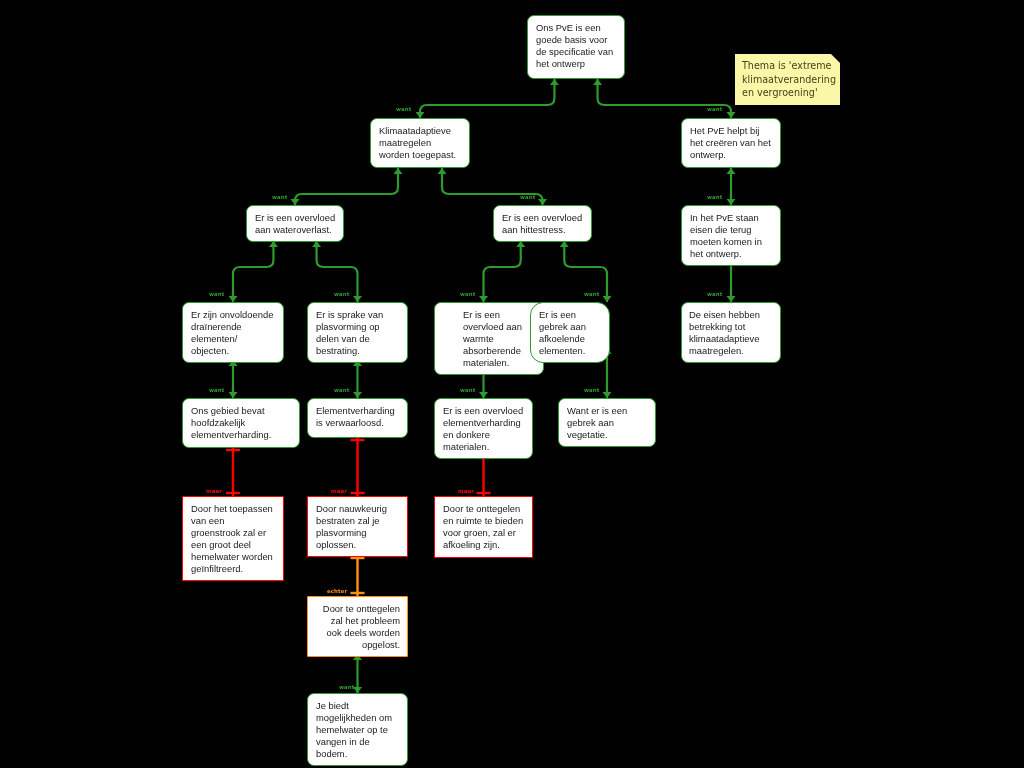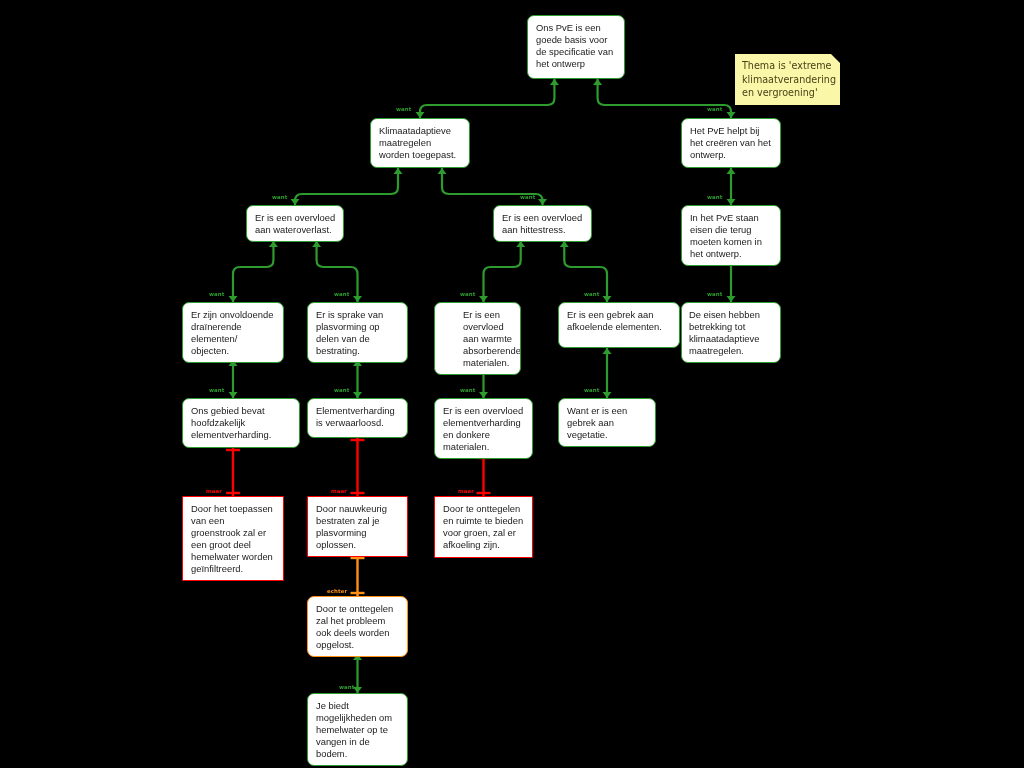--- a/index.html
+++ b/index.html
@@ -36,21 +36,22 @@
   .node.reason {
     border: 1.6px solid #2e9b2e;
     border-radius: 7px;
   }
   .node.objection {
     border: 1.8px solid #ff0000;
     border-radius: 1px;
   }
   .node.rebuttal {
     border: 1.8px solid #ff9015;
-    border-radius: 7px;
+    border-radius: 1px;
+    text-align: right;
   }
   .note {
     position: absolute;
     background: #fbf7a8;
     color: #4a4118;
     font-size: 9.6px;
     line-height: 13.6px;
     padding: 5px 7px 5px 7px;
     z-index: 6;
     border: none;
@@ -181,22 +182,22 @@
 
   <div id="nodes">
       <div class="node reason" style="left: 527px; top: 15px; width: 98px; min-height: 64px;"><span>Ons PvE is een goede basis voor de specificatie van het ontwerp</span></div>
       <div class="node reason" style="left: 370px; top: 118px; width: 100px; min-height: 50px;"><span>Klimaatadaptieve maatregelen worden toegepast.</span></div>
       <div class="node reason" style="left: 681px; top: 118px; width: 100px; min-height: 50px;"><span>Het PvE helpt bij het creëren van het ontwerp.</span></div>
       <div class="node reason" style="left: 246px; top: 205px; width: 98px; min-height: 36px;"><span>Er is een overvloed aan wateroverlast.</span></div>
       <div class="node reason" style="left: 493px; top: 205px; width: 99px; min-height: 36px;"><span>Er is een overvloed aan hittestress.</span></div>
       <div class="node reason" style="left: 681px; top: 205px; width: 100px; min-height: 54px;"><span>In het PvE staan eisen die terug moeten komen in het ontwerp.</span></div>
       <div class="node reason" style="left: 182px; top: 302px; width: 102px; min-height: 58px;"><span>Er zijn onvoldoende draïnerende elementen/ objecten.</span></div>
       <div class="node reason" style="left: 307px; top: 302px; width: 101px; min-height: 58px;"><span>Er is sprake van plasvorming op delen van de bestrating.</span></div>
-      <div class="node reason" style="left: 434px; top: 302px; width: 87px; min-height: 58px; padding-left: 28px;"><span>Er is een overvloed aan warmte absorberende materialen.</span></div>
-      <div class="node reason" style="left: 558px; top: 302px; width: 122px; min-height: 46px;"><span>Er is een gebrek aan afkoelende elementen.</span></div>
+      <div class="node reason" style="left: 434px; top: 302px; width: 110px; min-height: 58px; padding-left: 28px;"><span>Er is een overvloed aan warmte absorberende materialen.</span></div>
+      <div class="node reason" style="left: 530px; top: 302px; width: 80px; min-height: 46px; border-radius: 13px;"><span>Er is een gebrek aan afkoelende elementen.</span></div>
       <div class="node reason" style="left: 681px; top: 302px; width: 100px; min-height: 58px; padding-left: 7px;"><span>De eisen hebben betrekking tot klimaatadaptieve maatregelen.</span></div>
       <div class="node reason" style="left: 182px; top: 398px; width: 118px; min-height: 50px;"><span>Ons gebied bevat hoofdzakelijk elementverharding.</span></div>
       <div class="node reason" style="left: 307px; top: 398px; width: 101px; min-height: 40px;"><span>Elementverharding is verwaarloosd.</span></div>
       <div class="node reason" style="left: 434px; top: 398px; width: 99px; min-height: 58px;"><span>Er is een overvloed elementverharding en donkere materialen.</span></div>
       <div class="node reason" style="left: 558px; top: 398px; width: 98px; min-height: 46px;"><span>Want er is een gebrek aan vegetatie.</span></div>
       <div class="node objection" style="left: 182px; top: 496px; width: 102px; min-height: 84px;"><span>Door het toepassen van een groenstrook zal er een groot deel hemelwater worden geïnfiltreerd.</span></div>
       <div class="node objection" style="left: 307px; top: 496px; width: 101px; min-height: 60px;"><span>Door nauwkeurig bestraten zal je plasvorming oplossen.</span></div>
       <div class="node objection" style="left: 434px; top: 496px; width: 99px; min-height: 62px;"><span>Door te onttegelen en ruimte te bieden voor groen, zal er afkoeling zijn.</span></div>
       <div class="node rebuttal" style="left: 307px; top: 596px; width: 101px; min-height: 58px;"><span>Door te onttegelen zal het probleem ook deels worden opgelost.</span></div>
       <div class="node reason" style="left: 307px; top: 693px; width: 101px; min-height: 68px;"><span>Je biedt mogelijkheden om hemelwater op te vangen in de bodem.</span></div>

